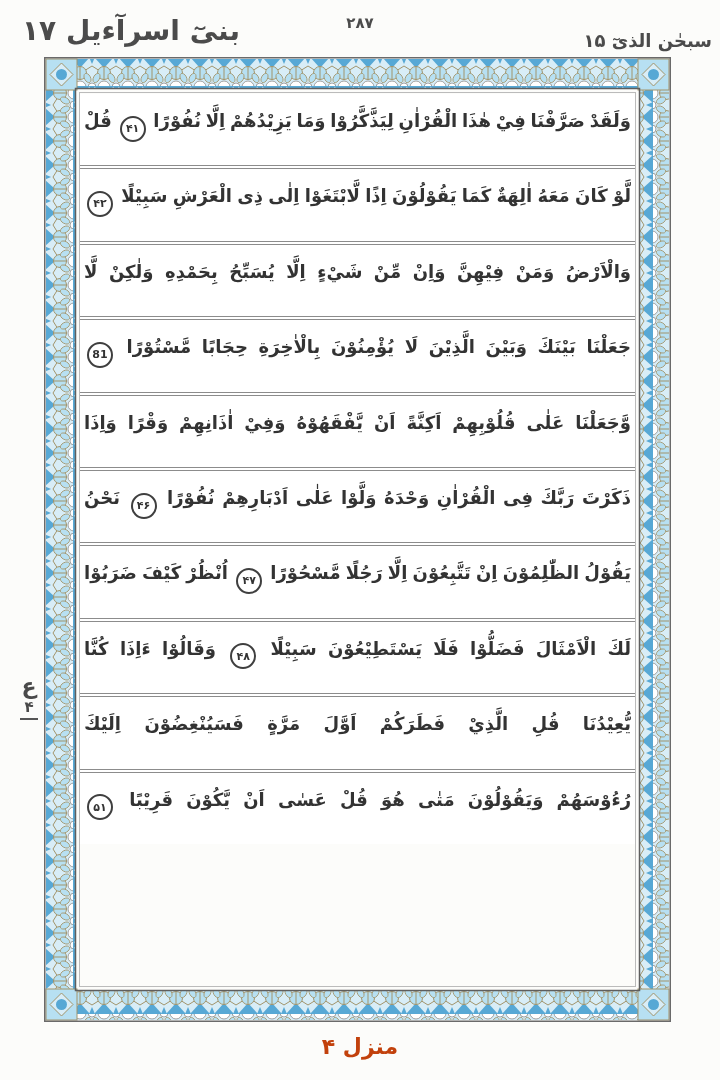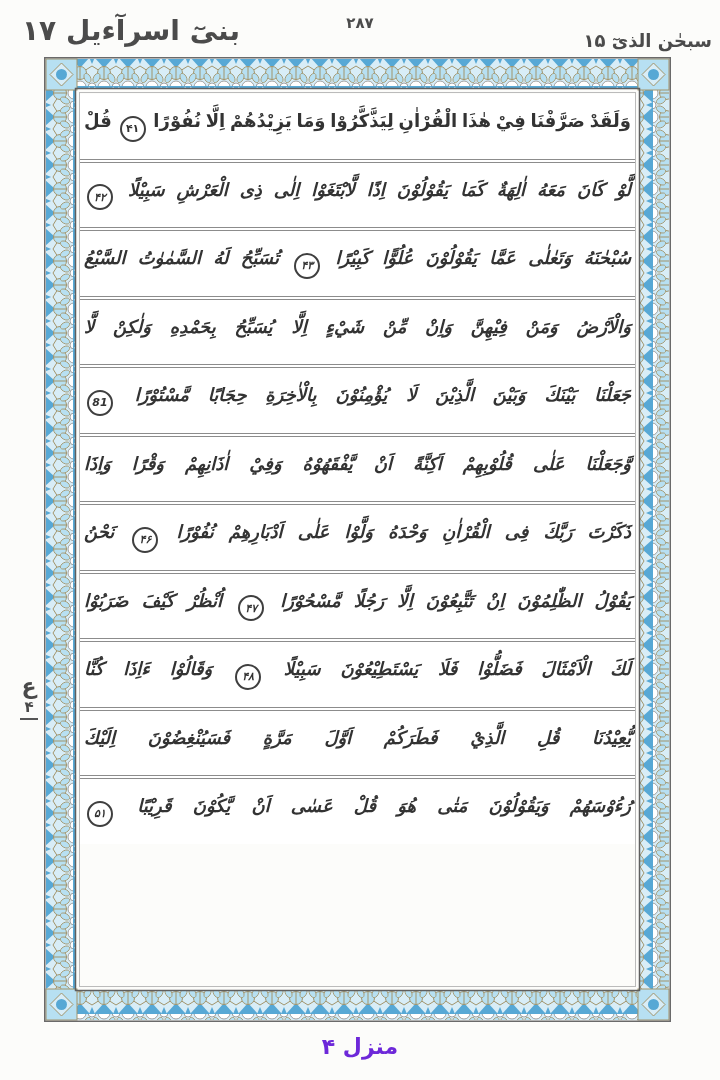--- a/index.html
+++ b/index.html
@@ -21,39 +21,39 @@
     display:flex;flex-direction:column;background:#ffffff;
   }
   .line{
     flex:1 1 0;box-sizing:border-box;overflow:hidden;
     direction:rtl;unicode-bidi:embed;
     text-align:justify;text-align-last:justify;
     font-size:18px;font-weight:bold;color:#333333;
     line-height:54px;word-spacing:-2px;
     padding:0 4px;
   }
-  .line:not(:first-child){border-top:4px double #8c8c8c;font-style:italic;}
+  .line:not(:first-child){border-top:4px double #8c8c8c;}
   .vnum{
     display:inline-flex;align-items:center;justify-content:center;
     width:22px;height:22px;border:2px solid #3f3f3f;border-radius:50%;
     font-size:11px;font-weight:bold;line-height:1;color:#333;
     vertical-align:-5px;margin:0 3px;
   }
   
   .ruku{
     position:absolute;left:12px;top:676px;width:34px;
     display:flex;flex-direction:column;align-items:center;
     color:#4a4a4a;direction:rtl;
   }
   .ruku .sym{font-size:22px;font-weight:bold;line-height:22px;}
   .ruku .num{font-size:15px;font-weight:bold;line-height:18px;border-bottom:2px solid #555;padding:0 4px 2px;}
   
   .footer{
     position:absolute;left:0;right:0;top:1034px;text-align:center;
-    font-size:22px;font-weight:bold;color:#6d28d9;direction:rtl;
+    font-size:22px;font-weight:bold;color:#c2410c;direction:rtl;
   }
 </style>
 </head>
 <body>
 
 <div class="runhead">
   <span class="rh-right">سبحٰن الذیٓ ۱۵</span>
   <span class="rh-center">۲۸۷</span>
   <span class="rh-left">بنیٓ اسرآءیل ۱۷</span>
 </div>
@@ -117,21 +117,20 @@
   </g>
 
   <rect x="0.75" y="0.75" width="625.5" height="963.5" fill="none" stroke="#6a6a6a" stroke-width="1.5"></rect>
   <rect x="31.5" y="31.5" width="564" height="902" fill="none" stroke="#5e5e5e" stroke-width="1.5"></rect>
   <rect x="35.5" y="35.5" width="556" height="894" fill="none" stroke="#bbbbbb" stroke-width="1"></rect>
 </svg>
 
 <main class="text-area">
     <div class="line">وَلَقَدْ صَرَّفْنَا فِيْ هٰذَا الْقُرْاٰنِ لِيَذَّكَّرُوْا وَمَا يَزِيْدُهُمْ اِلَّا نُفُوْرًا <span class="vnum">۴۱</span> قُلْ</div>
     <div class="line">لَّوْ كَانَ مَعَهُ اٰلِهَةٌ كَمَا يَقُوْلُوْنَ اِذًا لَّابْتَغَوْا اِلٰى ذِى الْعَرْشِ سَبِيْلًا <span class="vnum">۴۲</span></div>
-    <div class="line">سُبْحٰنَهُ وَتَعٰلٰى عَمَّا يَقُوْلُوْنَ عُلُوًّا كَبِيْرًا <span class="vnum">۴۳</span> تُسَبِّحُ لَهُ السَّمٰوٰتُ السَّبْعُ</div>
     <div class="line">وَالْاَرْضُ وَمَنْ فِيْهِنَّ وَاِنْ مِّنْ شَيْءٍ اِلَّا يُسَبِّحُ بِحَمْدِهِ وَلٰكِنْ لَّا</div>
     <div class="line">جَعَلْنَا بَيْنَكَ وَبَيْنَ الَّذِيْنَ لَا يُؤْمِنُوْنَ بِالْاٰخِرَةِ حِجَابًا مَّسْتُوْرًا <span class="vnum">81</span></div>
     <div class="line">وَّجَعَلْنَا عَلٰى قُلُوْبِهِمْ اَكِنَّةً اَنْ يَّفْقَهُوْهُ وَفِيْ اٰذَانِهِمْ وَقْرًا وَاِذَا</div>
     <div class="line">ذَكَرْتَ رَبَّكَ فِى الْقُرْاٰنِ وَحْدَهُ وَلَّوْا عَلٰى اَدْبَارِهِمْ نُفُوْرًا <span class="vnum">۴۶</span> نَحْنُ</div>
     <div class="line">يَقُوْلُ الظّٰلِمُوْنَ اِنْ تَتَّبِعُوْنَ اِلَّا رَجُلًا مَّسْحُوْرًا <span class="vnum">۴۷</span> اُنْظُرْ كَيْفَ ضَرَبُوْا</div>
     <div class="line">لَكَ الْاَمْثَالَ فَضَلُّوْا فَلَا يَسْتَطِيْعُوْنَ سَبِيْلًا <span class="vnum">۴۸</span> وَقَالُوْا ءَاِذَا كُنَّا</div>
     <div class="line">يُّعِيْدُنَا قُلِ الَّذِيْ فَطَرَكُمْ اَوَّلَ مَرَّةٍ فَسَيُنْغِضُوْنَ اِلَيْكَ</div>
     <div class="line">رُءُوْسَهُمْ وَيَقُوْلُوْنَ مَتٰى هُوَ قُلْ عَسٰى اَنْ يَّكُوْنَ قَرِيْبًا <span class="vnum">۵۱</span></div>
   </main>
 

